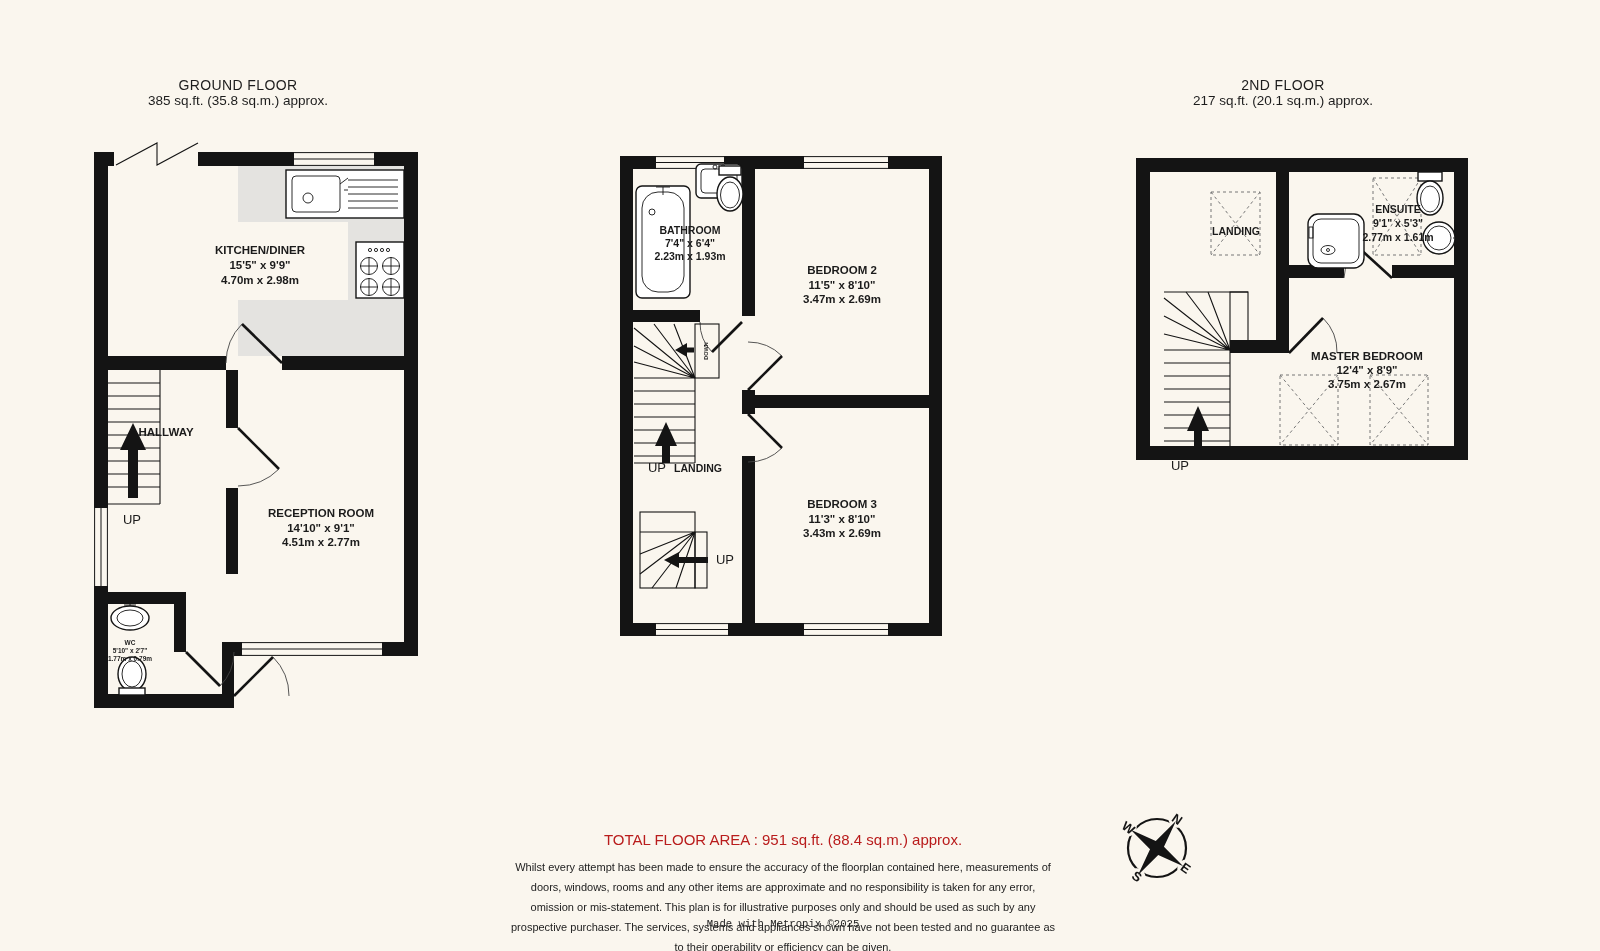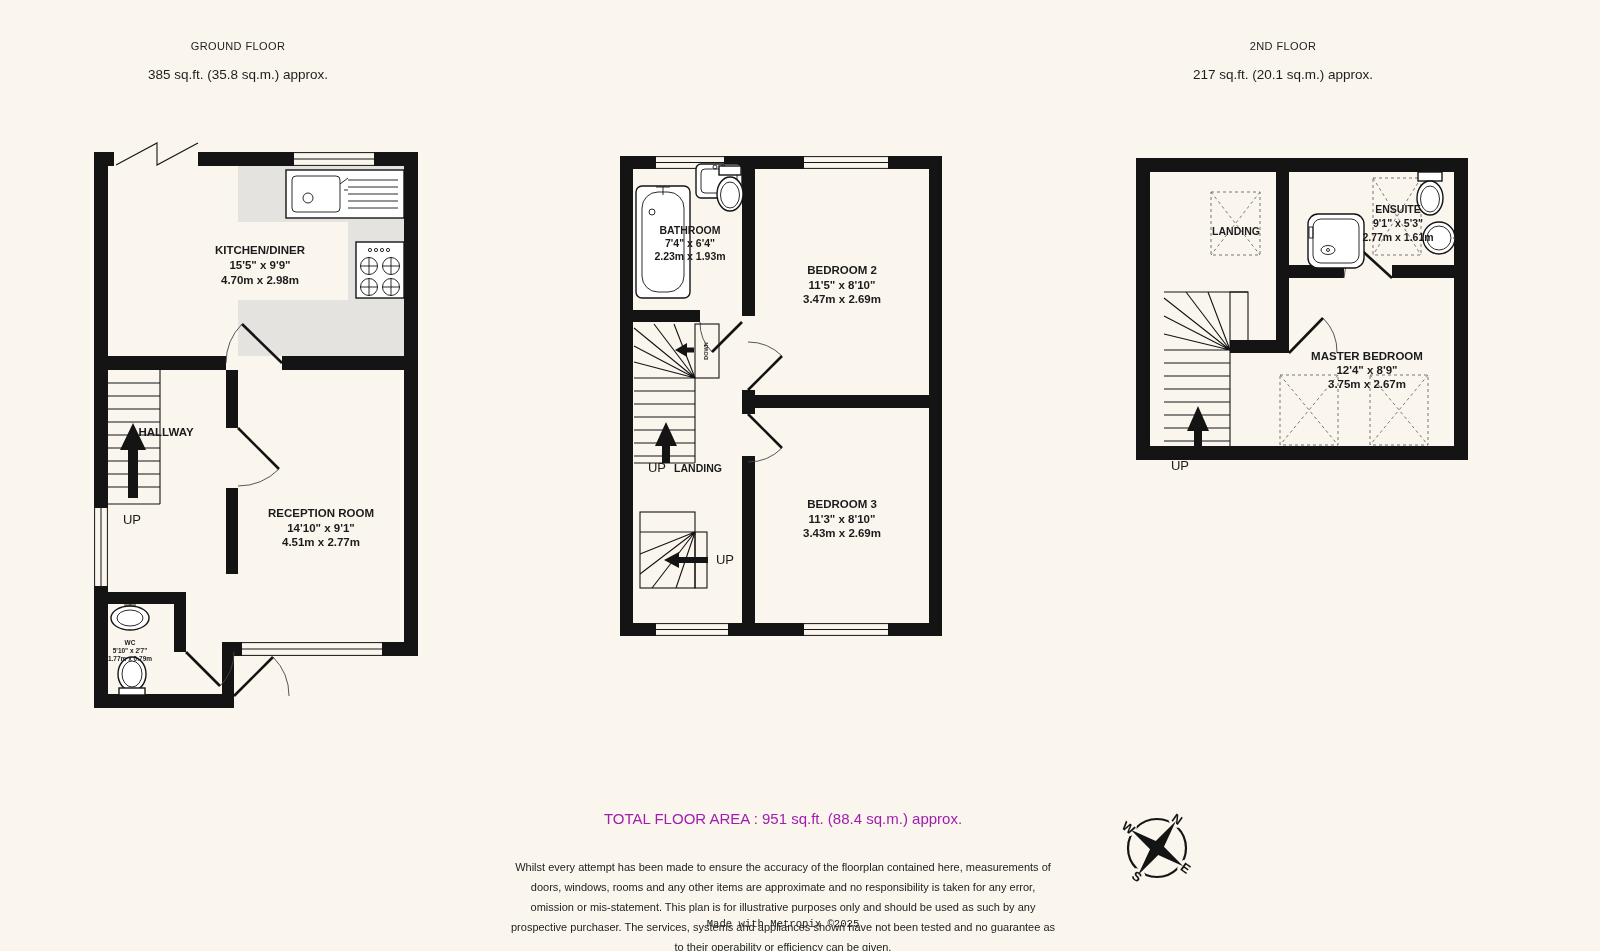--- a/index.html
+++ b/index.html
@@ -1,38 +1,38 @@
 <!DOCTYPE html>
 <html><head>
 <meta charset="utf-8">
 <style>
   html,body{margin:0;padding:0;}
   body{background:#e8e8e8;font-family:"Liberation Sans",sans-serif;}
   .canvas{position:relative;width:1600px;height:951px;background:#faf6ee;overflow:hidden;}
   .floor-header{position:absolute;width:320px;text-align:center;color:#1d1d1d;}
-  .floor-header .t{font-size:11px;letter-spacing:.4px;}
-  .floor-header .a{font-size:13.5px;margin-top:15px;}
+  .floor-header .t{font-size:14px;letter-spacing:.4px;margin-top:37px;}
+  .floor-header .a{font-size:13.5px;margin-top:0;}
   svg.plan{position:absolute;overflow:visible;}
   .wall{fill:#141414;}
   .thin{stroke:#141414;stroke-width:1.1;fill:none;}
   .arc{stroke:#444;stroke-width:0.9;fill:none;}
   .leaf{stroke:#141414;stroke-width:2.6;fill:none;}
   .winline{stroke:#141414;stroke-width:1;fill:none;}
   .winfill{fill:#faf6ee;}
   .counter{fill:#e4e3e0;}
   .fix{stroke:#141414;stroke-width:1.4;fill:#fff;}
   .fixthin{stroke:#141414;stroke-width:0.9;fill:none;}
   .dash{stroke:#777;stroke-width:1;fill:none;stroke-dasharray:3 3;}
   .arrow{fill:#141414;}
   .lbl{font:bold 11.5px "Liberation Sans",sans-serif;fill:#1b1b1b;text-anchor:middle;}
   .lbl-sm{font:bold 10.5px "Liberation Sans",sans-serif;fill:#1b1b1b;text-anchor:middle;}
   .lbl-xs{font:bold 6.5px "Liberation Sans",sans-serif;fill:#1b1b1b;text-anchor:middle;}
   .updn{font:13px "Liberation Sans",sans-serif;fill:#1b1b1b;text-anchor:middle;}
   .downlbl{font:bold 5.5px "Liberation Sans",sans-serif;fill:#1b1b1b;text-anchor:middle;}
-  .footer-total{position:absolute;left:483px;top:810px;width:600px;text-align:center;font-size:15px;color:#a21caf;}
+  .footer-total{position:absolute;left:483px;top:831px;width:600px;text-align:center;font-size:15px;color:#b91c1c;}
   .footer-disclaimer{position:absolute;left:508px;top:857px;width:550px;text-align:center;font-size:11px;line-height:20px;color:#222;}
   .footer-credit{position:absolute;left:508px;top:918px;width:550px;text-align:center;font-size:10.6px;color:#222;font-family:Liberation Mono, monospace;}
   .compass-letter{font:bold 13px "Liberation Sans",sans-serif;fill:#141414;text-anchor:middle;}
 </style>
 </head>
 <body>
 
 <div class="canvas">
 
   <div class="floor-header" style="left:78px;top:40px">

